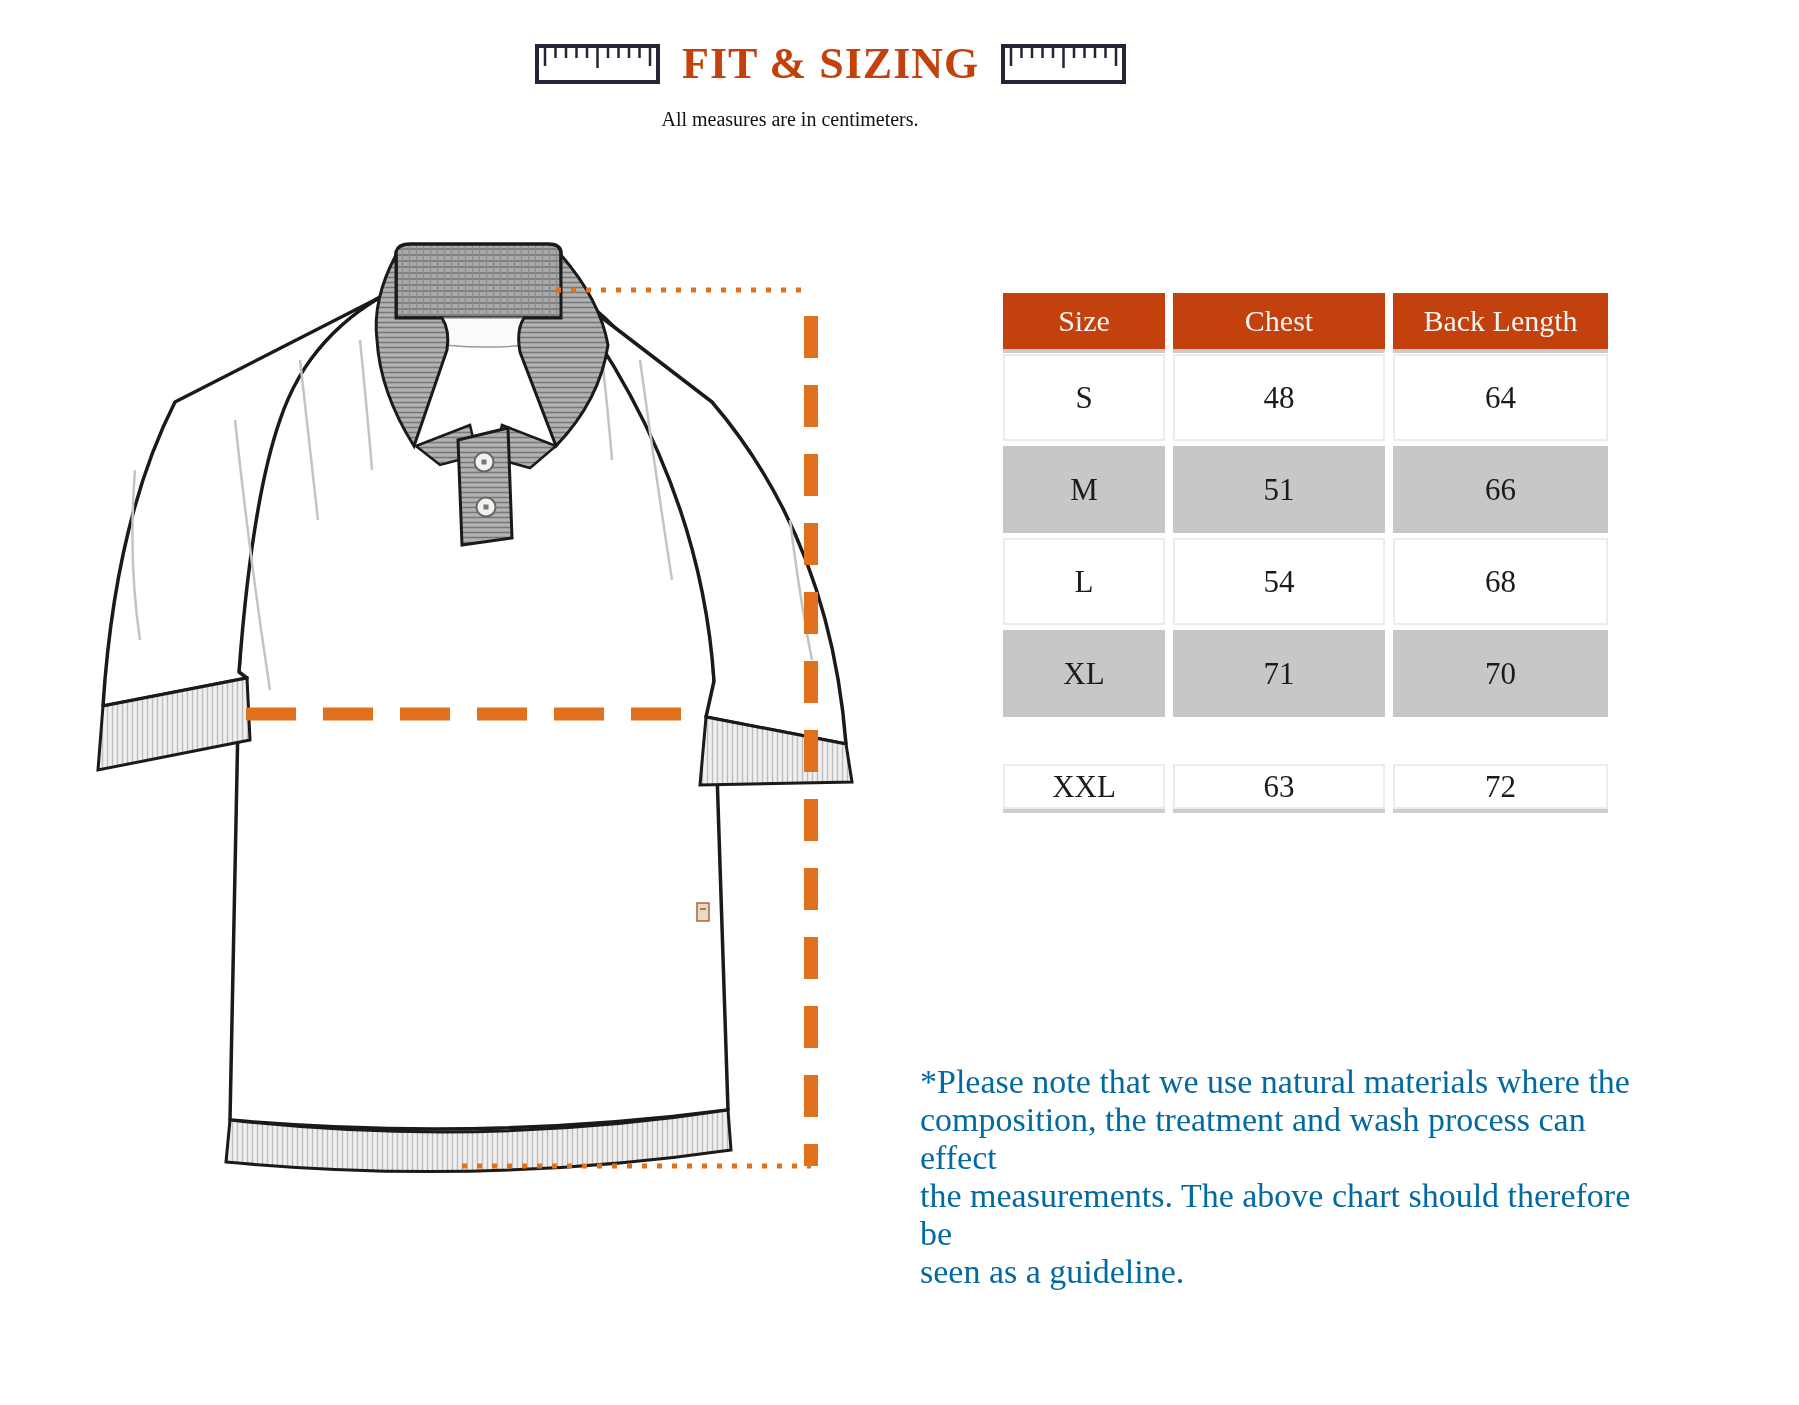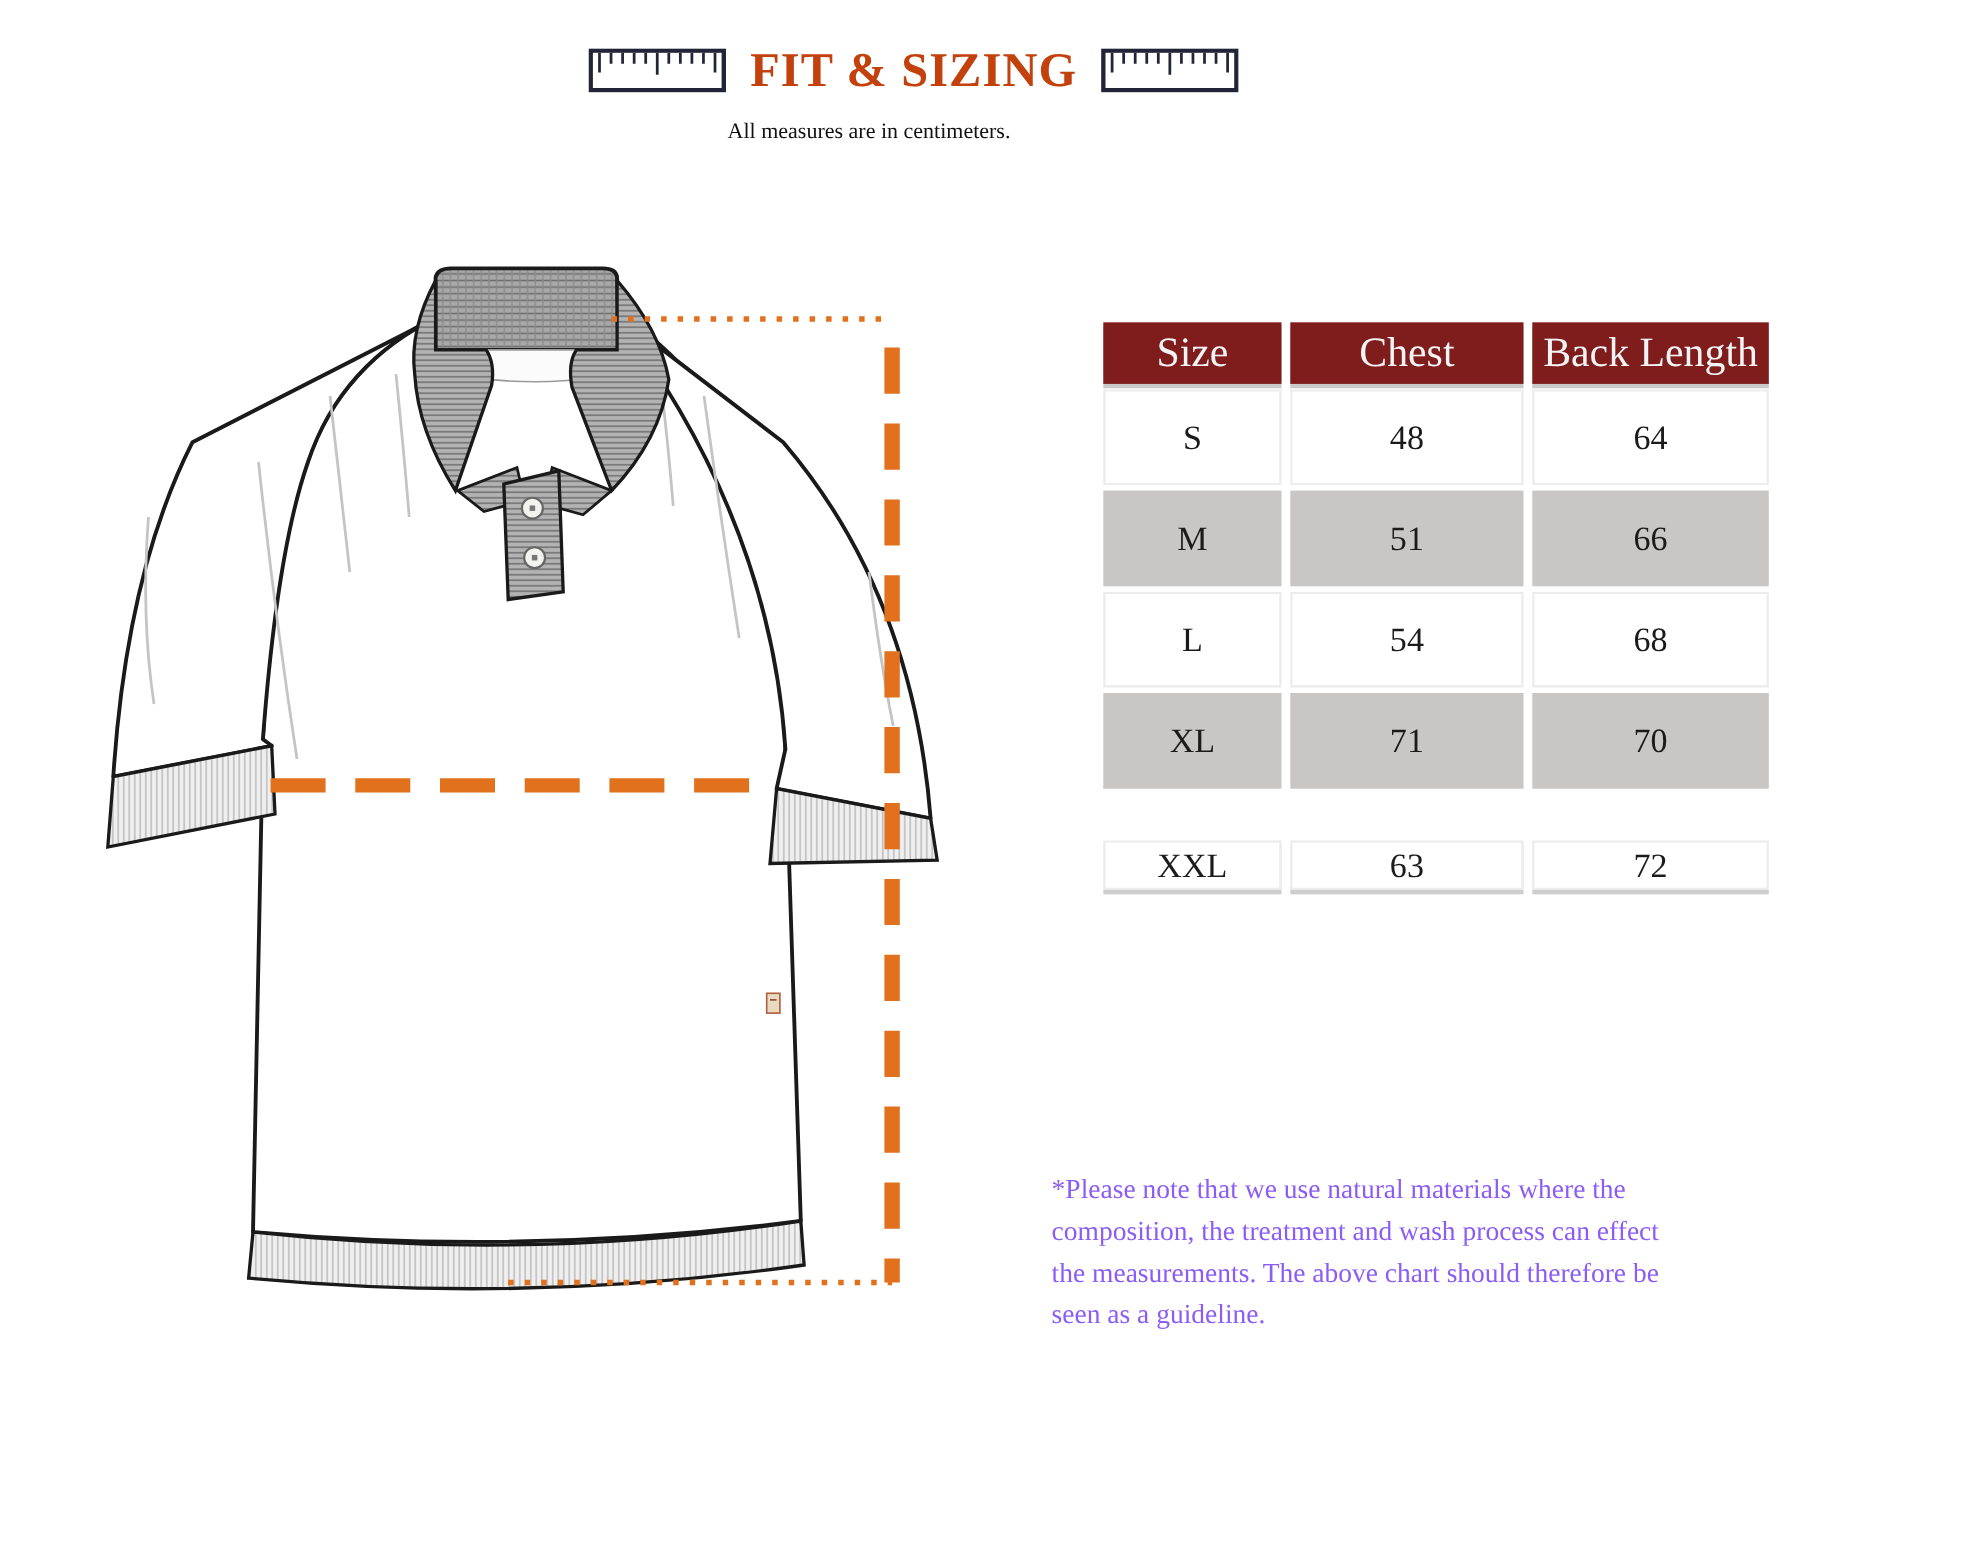--- a/index.html
+++ b/index.html
@@ -23,34 +23,34 @@
 
   
   .size-table{
     left:1003px;top:293px;
     display:grid;
     grid-template-columns:162px 212px 215px;
     grid-template-rows:56px repeat(5,87px);
     column-gap:8px;row-gap:5px;
   }
   .th{
-    background:#7f1d1d;color:#f4f4f4;font-size:38px;
+    background:#c2410c;color:#f4f4f4;font-size:30px;
     display:flex;align-items:center;justify-content:center;
     box-shadow:0 4px 0 #c9c9c9;
   }
   .td{
     display:flex;align-items:center;justify-content:center;
     font-size:31px;color:#1b1b1b;background:#fff;
   }
   .td.w{box-shadow:inset 0 0 0 2px #ececec;}
   .td.g{background:#C8C7C5;}
   .td.last{box-shadow:inset 0 0 0 2px #ececec, 0 4px 0 #cdcdcd;margin-top:42px;}
 
   
-  .note{left:956px;top:1063px;width:720px;font-size:25px;line-height:38px;color:#8b5cf6;}
+  .note{left:920px;top:1063px;width:720px;font-size:34px;line-height:38px;color:#0369a1;}
 </style>
 </head>
 <body>
 
 <div class="abs title-row">
   <span class="ruler">
     <svg width="125" height="40" viewBox="0 0 125 40">
       <rect x="2" y="2" width="121" height="36" fill="#ffffff" stroke="#232438" stroke-width="4"></rect>
       <g stroke="#232438" stroke-width="2.5">
         <line x1="10" y1="4" x2="10" y2="22"></line>

